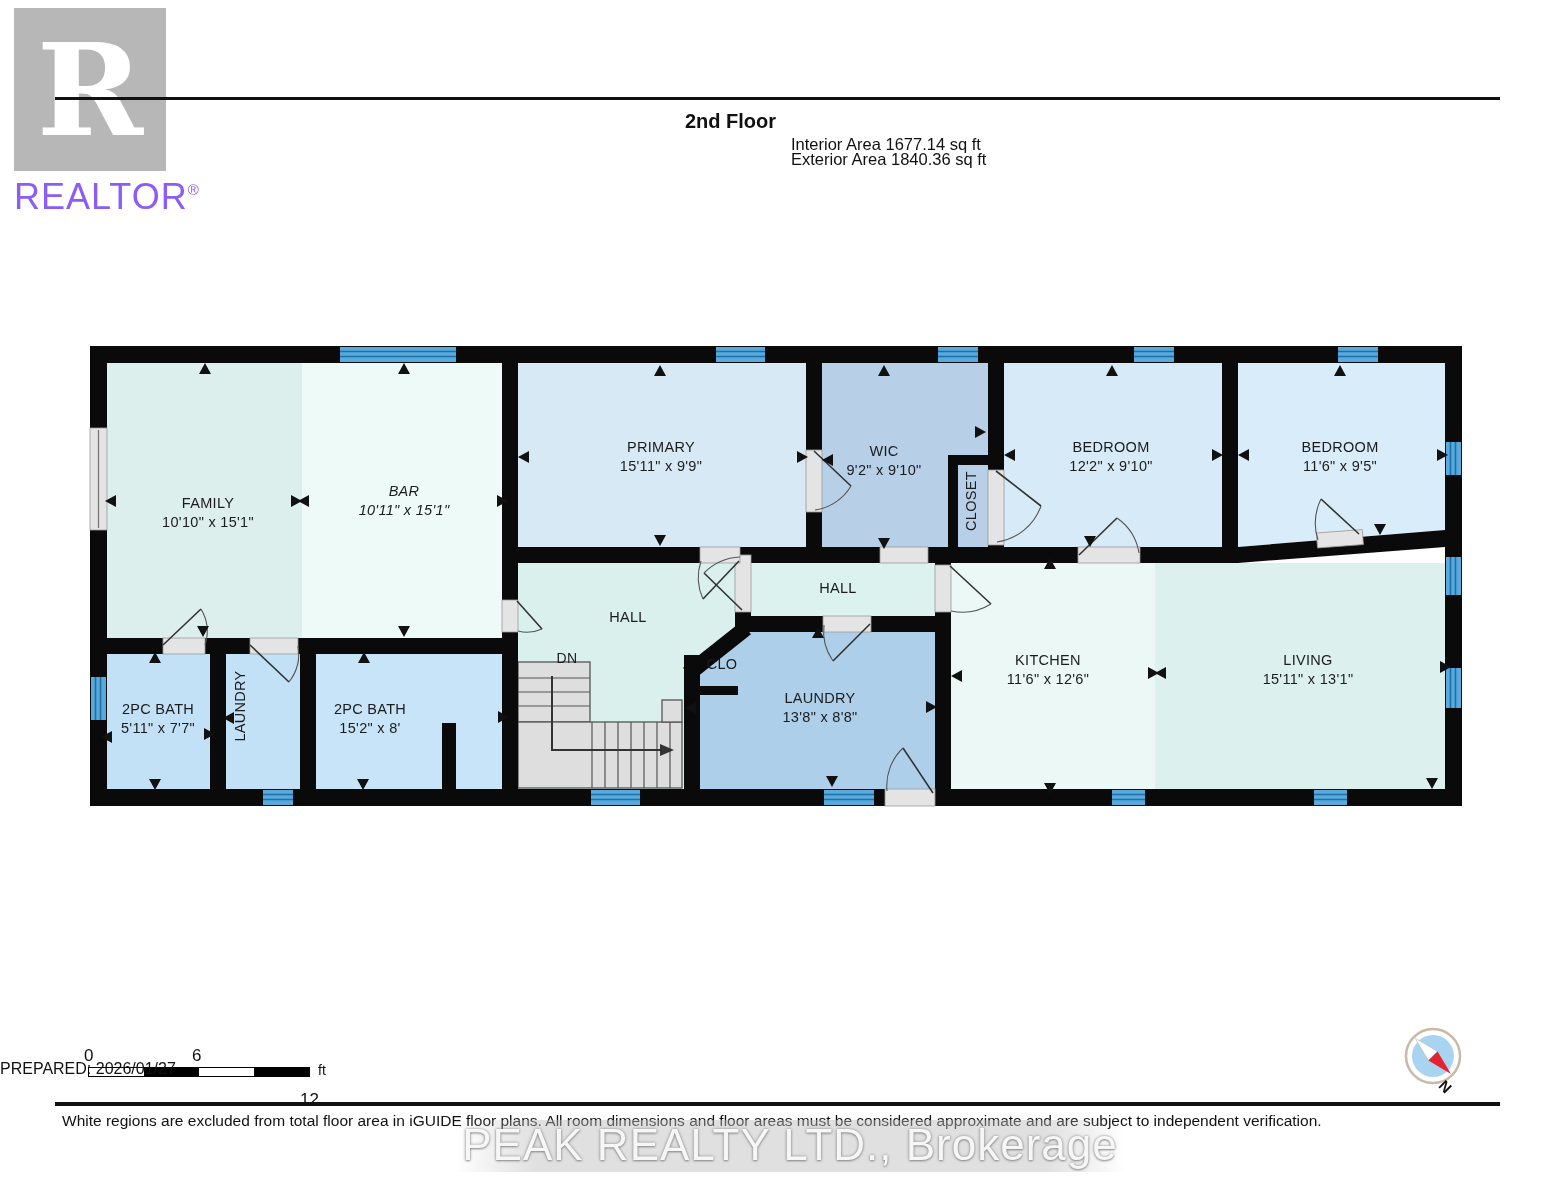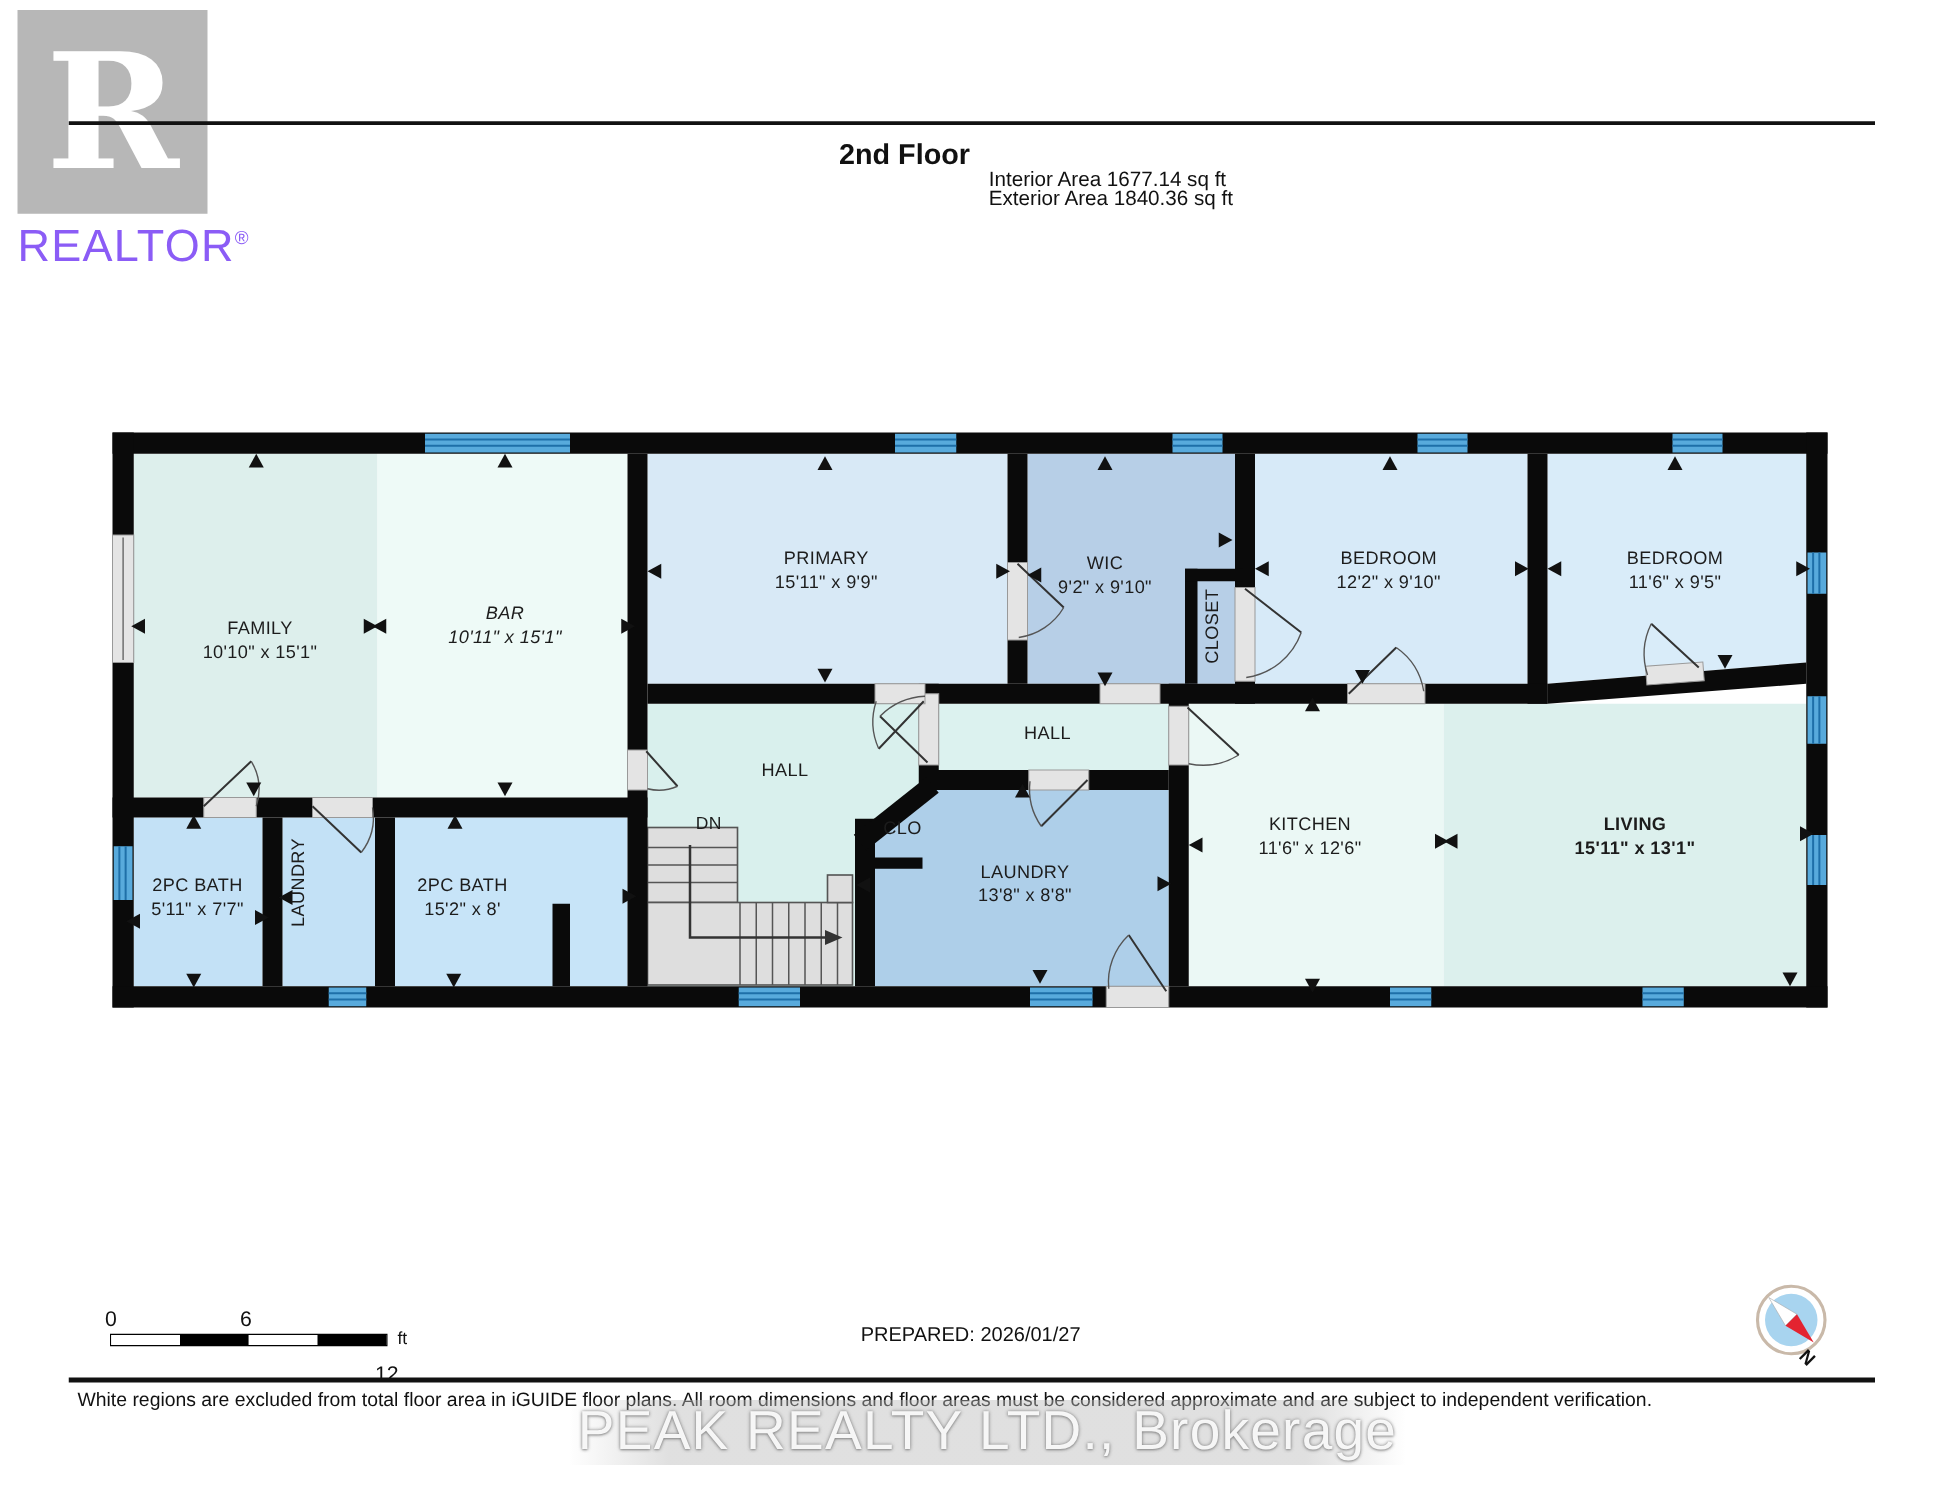--- a/index.html
+++ b/index.html
@@ -10,37 +10,37 @@
   .logo-box{position:absolute;left:0;top:0;width:152px;height:163px;background:#b7b7b7;
             display:flex;align-items:center;justify-content:center;}
   .logo-r{font-family:"DejaVu Serif", serif;font-weight:bold;font-size:128px;color:#ffffff;line-height:1;}
   .logo-word{position:absolute;left:0;top:168px;font-size:36px;color:#8b5cf6;letter-spacing:1px;}
   .logo-reg{font-size:15px;vertical-align:14px;}
   .hrule{position:absolute;left:55px;width:1445px;height:3px;background:#111;}
   .rule-top{top:97px;}
   .rule-bottom{top:1102px;height:4px;}
   .title{position:absolute;left:0;top:56px;width:1553px;text-align:center;
          font-size:28px;font-weight:bold;letter-spacing:0.2px;}
-  .floor-label{position:absolute;right:777px;top:110px;font-size:23px;font-weight:bold;white-space:nowrap;}
+  .floor-label{position:absolute;right:777px;top:110px;font-size:20px;font-weight:bold;white-space:nowrap;}
   .area-ext{position:absolute;left:791px;top:110px;font-size:16.5px;white-space:nowrap;margin-top:40px;}
   .area-int{position:absolute;left:791px;top:135px;font-size:16.5px;white-space:nowrap;}
   
   svg{position:absolute;left:0;top:0;}
   .room-label{position:absolute;transform:translate(-50%,-50%);text-align:center;
               font-size:14.5px;line-height:1.3;color:#1c1c1c;letter-spacing:0.3px;white-space:nowrap;}
   .room-label.vert{transform:translate(-50%,-50%) rotate(-90deg);}
   .room-label.small{font-size:14px;}
   
   .scale-tick{position:absolute;font-size:17px;color:#111;}
   .scale-bar{position:absolute;left:88px;top:1067px;width:222px;height:10px;
              border:1.6px solid #000;display:flex;box-sizing:border-box;}
   .scale-seg{flex:1 1 0;}
   .seg-w{background:#fff;} .seg-b{background:#000;}
   .scale-unit{position:absolute;left:318px;top:1062px;font-size:14px;}
-  .prepared{position:absolute;left:0;top:1060px;width:1553px;text-align:center;font-size:16px;}
+  .prepared{position:absolute;left:0;top:1060px;width:1553px;font-size:16px;}
   .compass-n{position:absolute;left:1440px;top:1078px;font-size:15px;font-weight:bold;
              transform:rotate(45deg);}
   .disclaimer{position:absolute;left:62px;top:1112px;font-size:15.5px;color:#111;}
   .watermark-band{position:absolute;left:455px;top:1120px;width:670px;height:52px;
      background:linear-gradient(90deg,rgba(200,200,200,0) 0%,rgba(186,186,186,.45) 12%,
                 rgba(186,186,186,.45) 88%,rgba(200,200,200,0) 100%);pointer-events:none;}
   .watermark{position:absolute;left:0;top:1120px;width:1580px;text-align:center;font-size:44px;
      color:rgba(255,255,255,0.92);text-shadow:0 0 3px rgba(130,130,130,.9),0 1px 2px rgba(120,120,120,.7);
      letter-spacing:1px;pointer-events:none;}
 </style>
@@ -285,21 +285,21 @@
     <div>LAUNDRY</div>
     </div>
   <div class="room-label" style="left:370px;top:719px;">
     <div>2PC BATH</div>
       <div>15'2" x 8'</div>
     </div>
   <div class="room-label" style="left:1048px;top:670px;">
     <div>KITCHEN</div>
       <div>11'6" x 12'6"</div>
     </div>
-  <div class="room-label" style="left:1308px;top:670px;font-weight:bold;">
+  <div class="room-label" style="left:1308px;top:670px;">
     <div>LIVING</div>
       <div>15'11" x 13'1"</div>
     </div>
 
   <div class="scale-tick" style="left:84px;top:1046px;">0</div>
   <div class="scale-tick" style="left:192px;top:1046px;">6</div>
   <div class="scale-tick" style="left:300px;top:1090px;">12</div>
   <div class="scale-bar">
     <div class="scale-seg seg-w"></div>
     <div class="scale-seg seg-b"></div>

